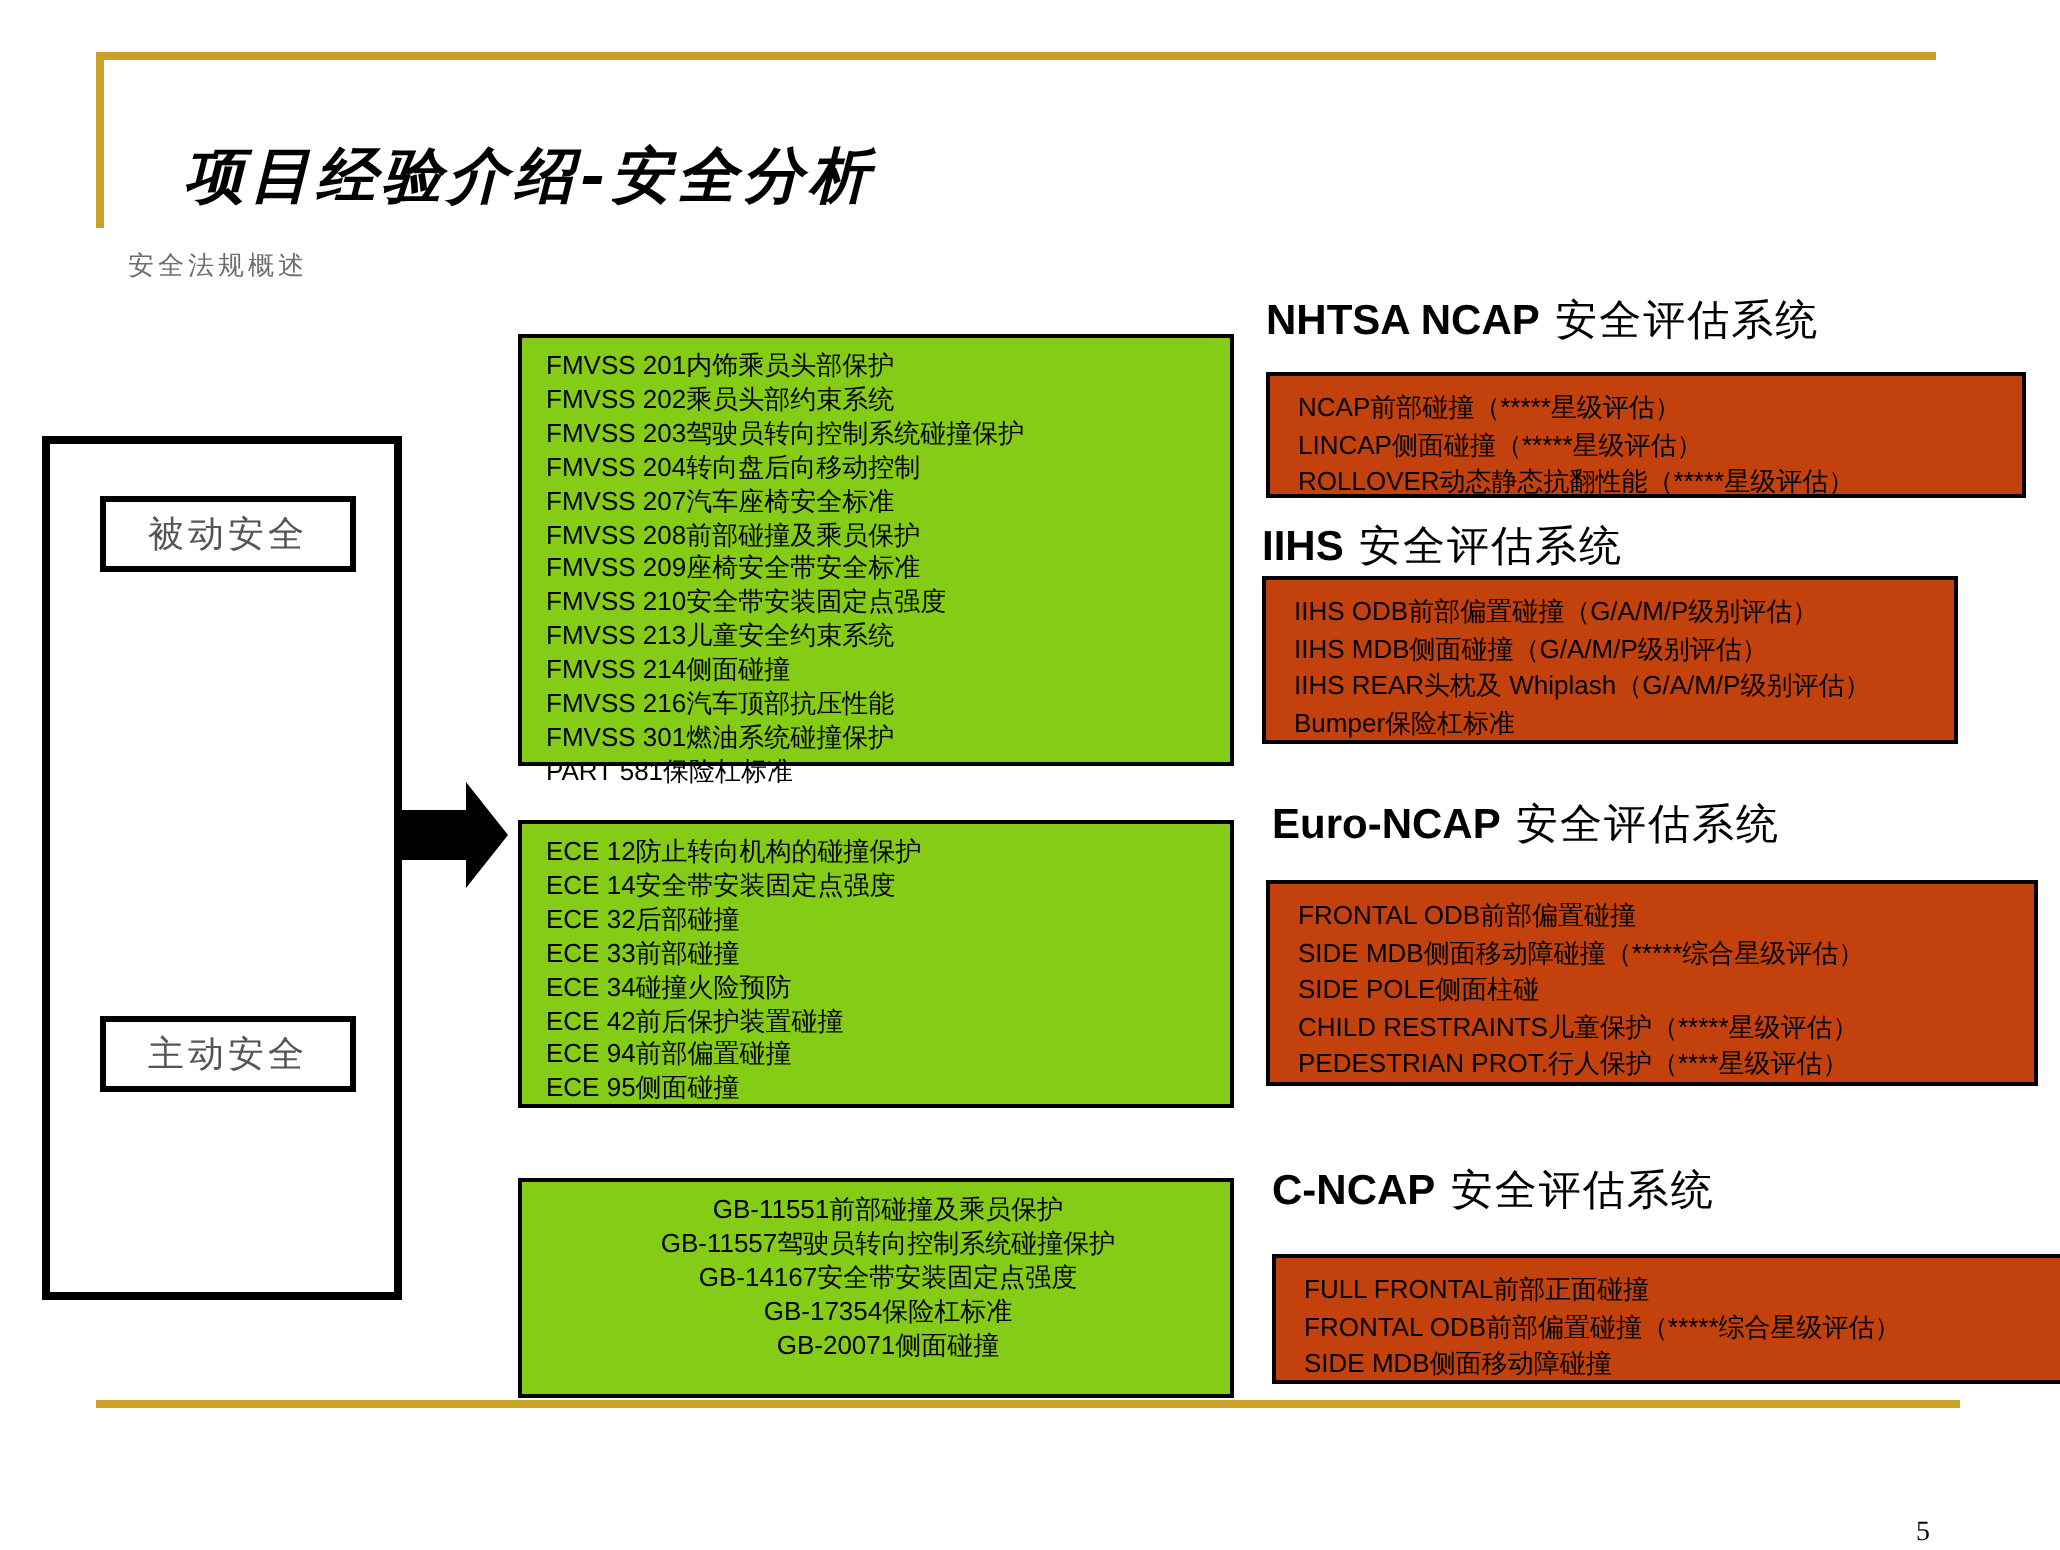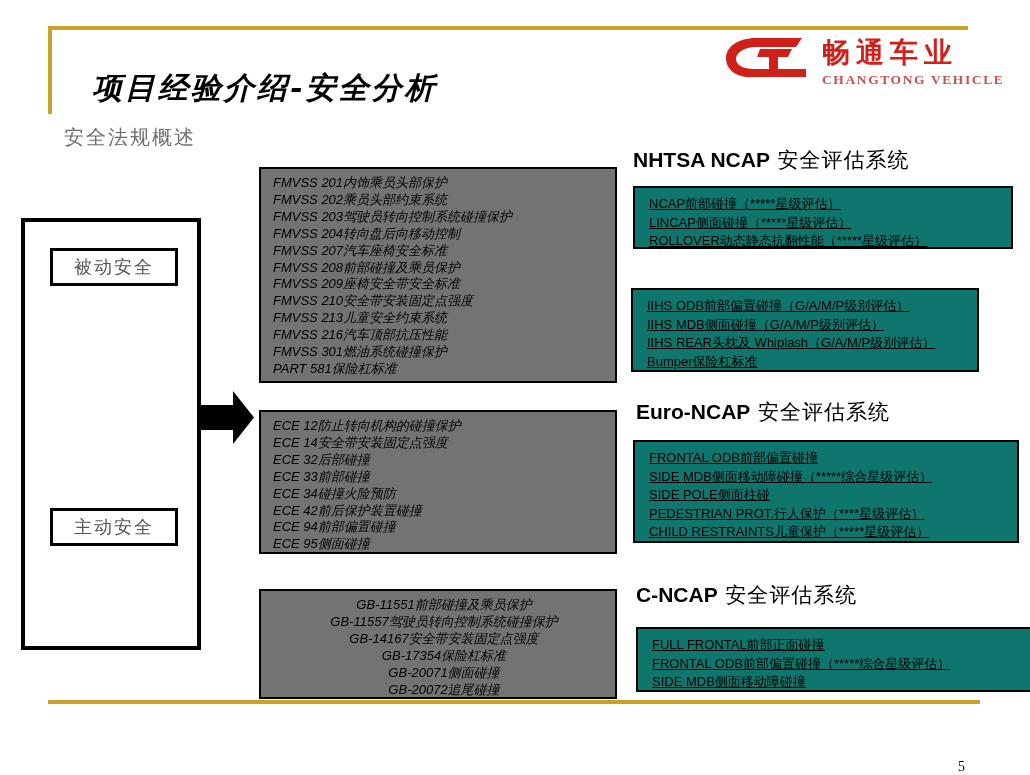--- a/index.html
+++ b/index.html
@@ -56,21 +56,21 @@
     letter-spacing: 3px;
     color: #000000;
     white-space: nowrap;
     margin-left: 24px;
   }
   .subtitle {
     position: absolute;
     left: 64px;
     top: 124px;
     font-family: "DejaVu Serif", serif;
-    font-size: 20px;
+    font-size: 13px;
     color: #6e6e6e;
     letter-spacing: 2px;
     white-space: nowrap;
   }
 
   
   .logo {
     position: absolute;
     left: 726px;
     top: 34px;
@@ -143,23 +143,22 @@
     top: 391px;
     width: 54px;
     height: 53px;
   }
 
   
   .reg-box {
     position: absolute;
     border: 2px solid #000000;
     box-sizing: border-box;
-    background: #737373;
+    background: #84cc16;
     padding: 6px 0 6px 12px;
-    font-style: italic;
   }
   .reg-box .line {
     font-family: "Liberation Sans", sans-serif;
     font-size: 13px;
     line-height: 16.9px;
     color: #000000;
     white-space: nowrap;
   }
   #reg-fmvss { left: 259px; top: 167px; width: 358px; height: 216px; }
   #reg-ece   { left: 259px; top: 410px; width: 358px; height: 144px; }
@@ -183,23 +182,22 @@
   }
   #head-nhtsa { left: 633px; top: 146px; }
   #head-iihs  { left: 631px; top: 259px; }
   #head-euro  { left: 636px; top: 398px; }
   #head-cncap { left: 636px; top: 581px; }
 
   .sys-box {
     position: absolute;
     border: 2px solid #000000;
     box-sizing: border-box;
-    background: #0f766e;
+    background: #c2410c;
     padding: 7px 0 7px 14px;
-    text-decoration: underline;
   }
   .sys-box .line {
     font-family: "Liberation Sans", sans-serif;
     font-size: 13px;
     line-height: 18.5px;
     color: #000000;
     white-space: nowrap;
   }
   #box-nhtsa { left: 633px; top: 186px; width: 380px; height: 63px; }
   #box-iihs  { left: 631px; top: 288px; width: 348px; height: 84px; }
@@ -221,28 +219,20 @@
 
 <div id="slide">
 
   <div class="gold-top"></div>
   <div class="gold-left"></div>
   <div class="gold-bottom"></div>
 
   <div class="title">项目经验介绍-安全分析</div>
   <div class="subtitle">安全法规概述</div>
 
-  <div class="logo">
-    <svg class="logo-mark" viewBox="0 0 82 42">
-      <path d="M30 2 L76 2 L70 11 L30 11 C18 11 10 17 10 23 C10 29 17 33 28 33 L80 33 L80 41 L24 41 C9 41 0 33 0 22 C0 11 12 2 30 2 Z" fill="#d0201a"></path>
-      <path d="M34 13 L66 13 L62 21 L52 21 L52 34 L43 34 L43 21 L31 21 Z" fill="#d0201a"></path>
-    </svg>
-    <div class="logo-cn">畅通车业</div>
-    <div class="logo-en">CHANGTONG VEHICLE</div>
-  </div>
 
   <div class="outer-frame"></div>
   <div class="cat-box cat-active">
     <span>主动安全</span>
   </div>
   <div class="cat-box cat-passive">
     <span>被动安全</span>
   </div>
   <svg class="arrow" viewBox="0 0 54 53">
     <path d="M0 14 L33 14 L33 0 L54 26.5 L33 53 L33 39 L0 39 Z" fill="#000000"></path>
@@ -251,20 +241,21 @@
   <div class="reg-box" id="reg-fmvss">
     <div class="line">FMVSS 201内饰乘员头部保护</div>
     <div class="line">FMVSS 202乘员头部约束系统</div>
     <div class="line">FMVSS 203驾驶员转向控制系统碰撞保护</div>
     <div class="line">FMVSS 204转向盘后向移动控制</div>
     <div class="line">FMVSS 207汽车座椅安全标准</div>
     <div class="line">FMVSS 208前部碰撞及乘员保护</div>
     <div class="line">FMVSS 209座椅安全带安全标准</div>
     <div class="line">FMVSS 210安全带安装固定点强度</div>
     <div class="line">FMVSS 213儿童安全约束系统</div>
+    <div class="line">FMVSS 214侧面碰撞</div>
     <div class="line">FMVSS 216汽车顶部抗压性能</div>
     <div class="line">FMVSS 301燃油系统碰撞保护</div>
     <div class="line">PART 581保险杠标准</div>
   </div>
 
   <div class="reg-box" id="reg-ece">
     <div class="line">ECE 12防止转向机构的碰撞保护</div>
     <div class="line">ECE 14安全带安装固定点强度</div>
     <div class="line">ECE 32后部碰撞</div>
     <div class="line">ECE 33前部碰撞</div>
@@ -273,48 +264,50 @@
     <div class="line">ECE 94前部偏置碰撞</div>
     <div class="line">ECE 95侧面碰撞</div>
   </div>
 
   <div class="reg-box" id="reg-gb">
     <div class="line">GB-11551前部碰撞及乘员保护</div>
     <div class="line">GB-11557驾驶员转向控制系统碰撞保护</div>
     <div class="line">GB-14167安全带安装固定点强度</div>
     <div class="line">GB-17354保险杠标准</div>
     <div class="line">GB-20071侧面碰撞</div>
-    <div class="line">GB-20072追尾碰撞</div>
   </div>
 
   <div class="sys-head" id="head-nhtsa">
     <span class="en">NHTSA NCAP</span><span class="cn"> 安全评估系统</span>
   </div>
   <div class="sys-box" id="box-nhtsa">
     <div class="line">NCAP前部碰撞（*****星级评估）</div>
     <div class="line">LINCAP侧面碰撞（*****星级评估）</div>
     <div class="line">ROLLOVER动态静态抗翻性能（*****星级评估）</div>
   </div>
 
+  <div class="sys-head" id="head-iihs">
+    <span class="en">IIHS</span><span class="cn"> 安全评估系统</span>
+  </div>
   <div class="sys-box" id="box-iihs">
     <div class="line">IIHS ODB前部偏置碰撞（G/A/M/P级别评估）</div>
     <div class="line">IIHS MDB侧面碰撞（G/A/M/P级别评估）</div>
     <div class="line">IIHS REAR头枕及 Whiplash（G/A/M/P级别评估）</div>
     <div class="line">Bumper保险杠标准</div>
   </div>
 
   <div class="sys-head" id="head-euro">
     <span class="en">Euro-NCAP</span><span class="cn"> 安全评估系统</span>
   </div>
   <div class="sys-box" id="box-euro">
     <div class="line">FRONTAL ODB前部偏置碰撞</div>
     <div class="line">SIDE MDB侧面移动障碰撞（*****综合星级评估）</div>
     <div class="line">SIDE POLE侧面柱碰</div>
+    <div class="line">CHILD RESTRAINTS儿童保护（*****星级评估）</div>
     <div class="line">PEDESTRIAN PROT.行人保护（****星级评估）</div>
-    <div class="line">CHILD RESTRAINTS儿童保护（*****星级评估）</div>
   </div>
 
   <div class="sys-head" id="head-cncap">
     <span class="en">C-NCAP</span><span class="cn"> 安全评估系统</span>
   </div>
   <div class="sys-box" id="box-cncap">
     <div class="line">FULL FRONTAL前部正面碰撞</div>
     <div class="line">FRONTAL ODB前部偏置碰撞（*****综合星级评估）</div>
     <div class="line">SIDE MDB侧面移动障碰撞</div>
   </div>

